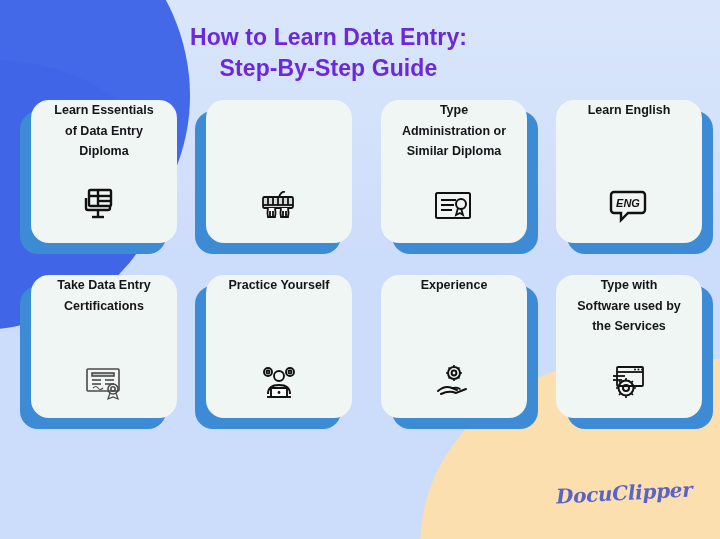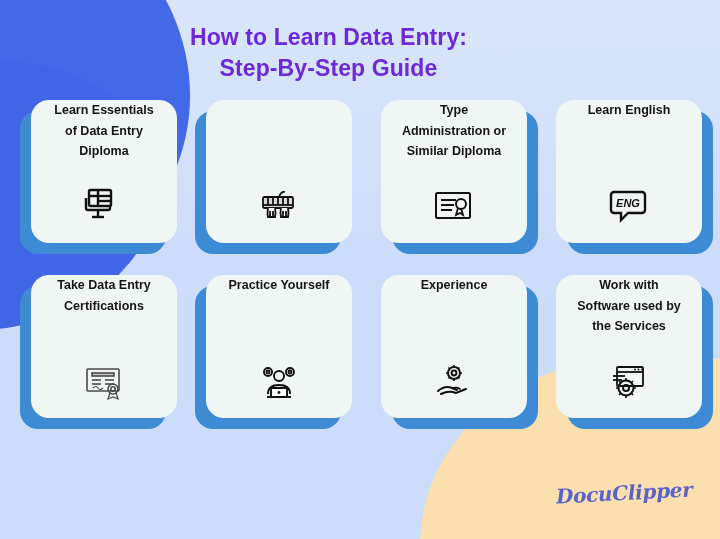--- a/index.html
+++ b/index.html
@@ -337,21 +337,21 @@
               </g>
             </svg>
           </div>
         </div>
       </div>
 
       <div class="cardwrap">
         <div class="shadow right"></div>
         <div class="card">
           <div class="card-label">
-            <div>Work with</div>
+            <div>Type with</div>
             <div>Software used by</div>
             <div>the Services</div>
           </div>
           <div class="card-icon">
             <svg width="48" height="38" viewBox="0 0 48 38">
               <g fill="none" stroke="#111" stroke-width="1.8">
                 <rect x="12" y="5" width="26" height="19" rx="1"></rect>
                 <line x1="12" y1="10" x2="38" y2="10"></line>
                 <circle cx="30" cy="7.5" r="1" fill="#111" stroke="none"></circle>
                 <circle cx="33.5" cy="7.5" r="1" fill="#111" stroke="none"></circle>

